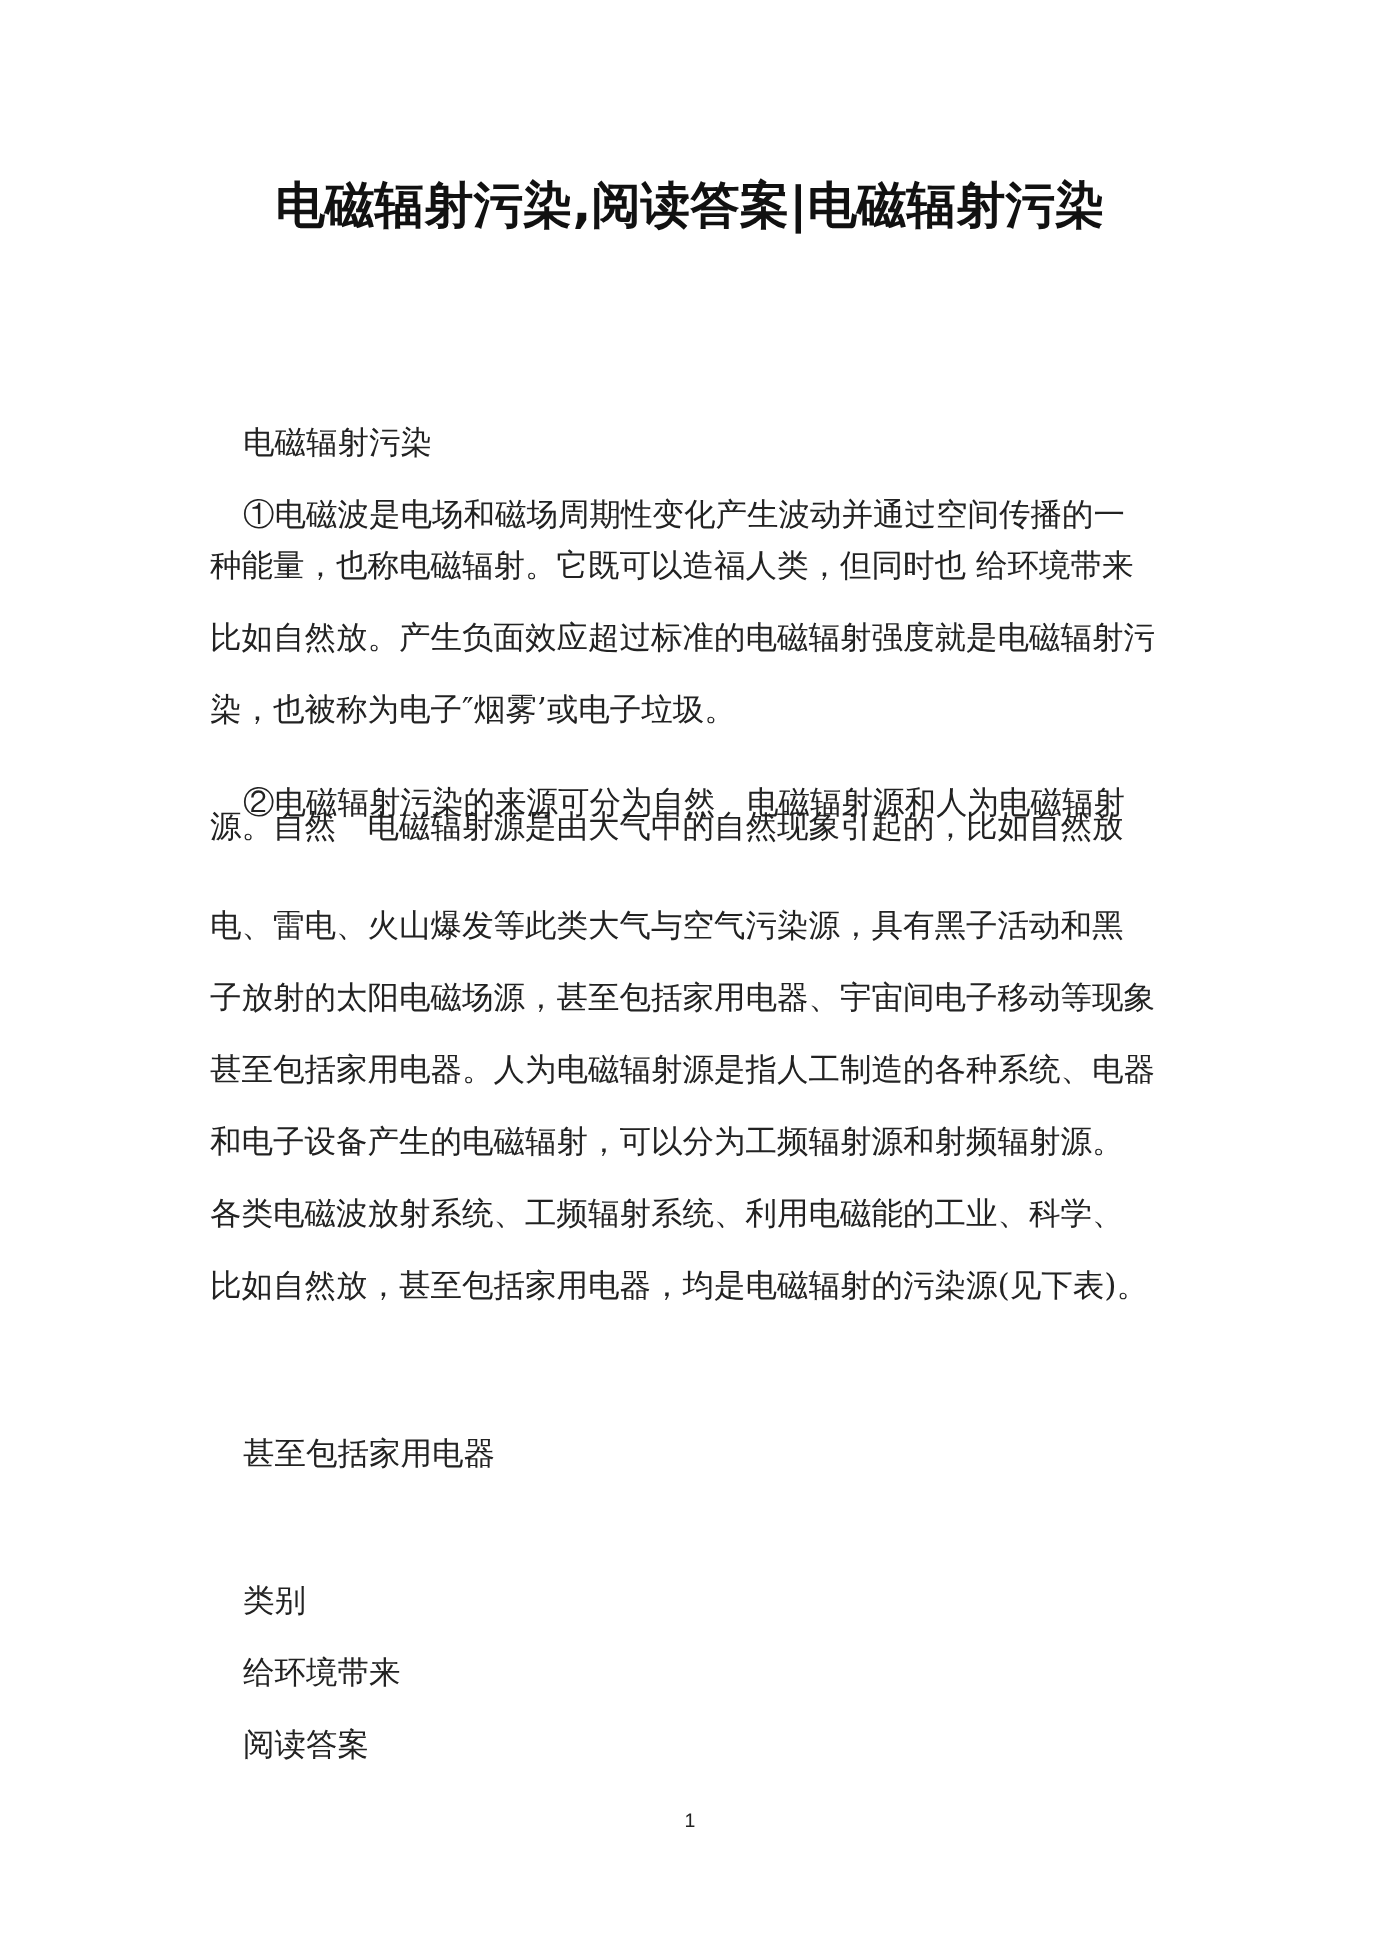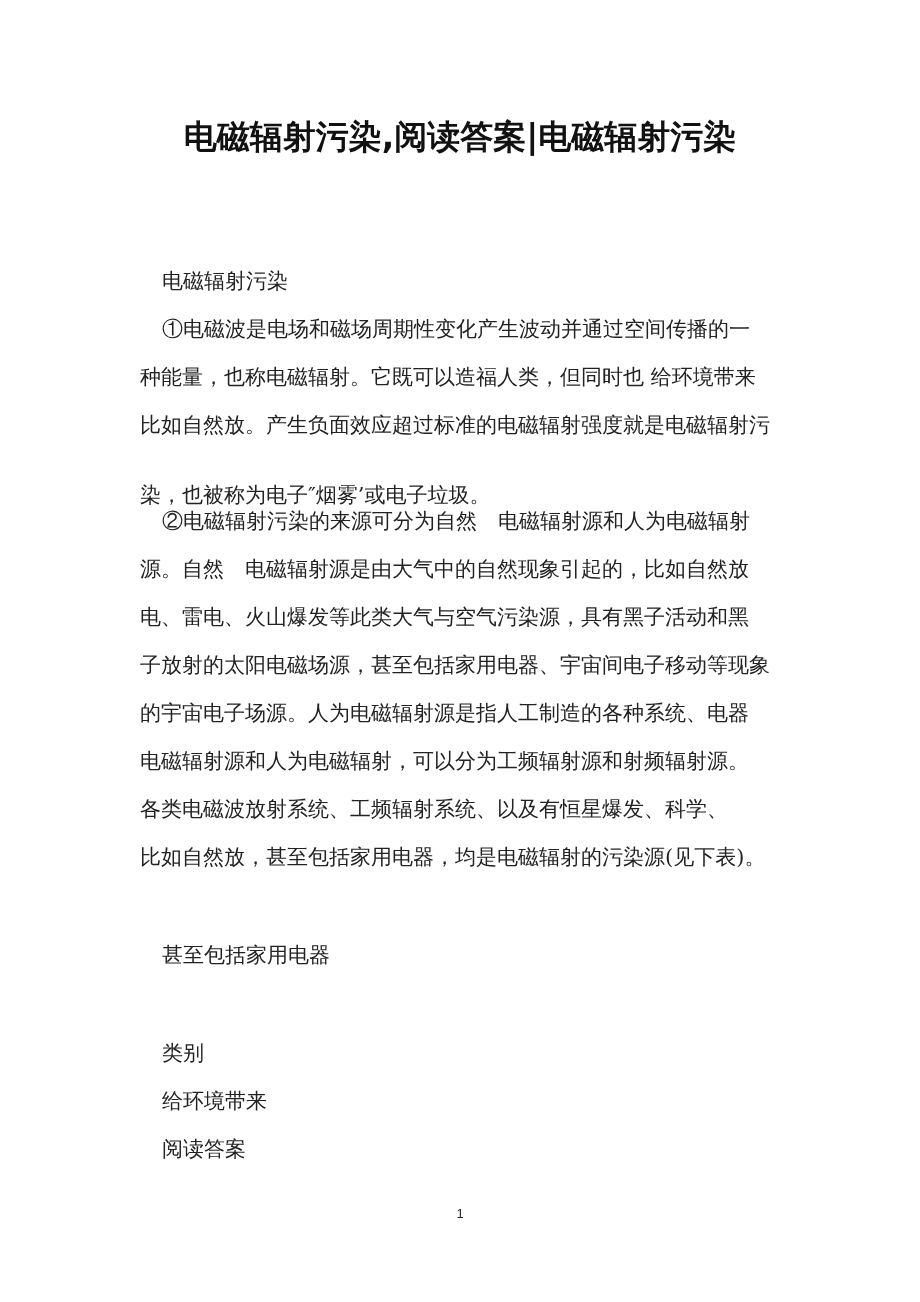--- a/index.html
+++ b/index.html
@@ -3,44 +3,44 @@
 <meta charset="utf-8">
 <style>
   html, body { margin: 0; padding: 0; background: #ffffff; }
   body { width: 920px; height: 1302px; position: relative; overflow: hidden;
          font-family: "DejaVu Serif", "Liberation Serif", serif; color: #1a1a1a; }
   .title { position: absolute; top: 112px; left: 0; width: 920px; text-align: center;
            font-family: "DejaVu Sans", "Liberation Sans", sans-serif; font-weight: bold;
            font-size: 33px; line-height: 50px; color: #111; letter-spacing: 0px; }
   .line { position: absolute; left: 140px; font-size: 21px; line-height: 30px;
           white-space: nowrap; color: #222; }
-  .indent { left: 162px; }
+  .indent { left: 162px; margin-top: 14px; }
   .pageno { position: absolute; top: 1206px; left: 0; width: 920px; text-align: center;
             font-family: "Liberation Sans", sans-serif; font-size: 13px; color: #222; }
 </style>
 </head>
 <body>
 
 <div>
   <div class="title">电磁辐射污染,阅读答案|电磁辐射污染</div>
 
   <div class="line indent" style="top:266px">电磁辐射污染</div>
 
   <div class="line indent" style="top:314px">①电磁波是电场和磁场周期性变化产生波动并通过空间传播的一</div>
   <div class="line" style="top:362px">种能量，也称电磁辐射。它既可以造福人类，但同时也  给环境带来</div>
   <div class="line" style="top:410px">比如自然放。产生负面效应超过标准的电磁辐射强度就是电磁辐射污</div>
-  <div class="line" style="top:480px">染，也被称为电子″烟雾’或电子垃圾。</div>
+  <div class="line" style="top:458px">染，也被称为电子″烟雾’或电子垃圾。</div>
 
   <div class="line indent" style="top:506px">②电磁辐射污染的来源可分为自然　电磁辐射源和人为电磁辐射</div>
-  <div class="line" style="top:554px">源。自然　电磁辐射源是由大气中的自然现象引起的，比如自然放</div>
+  <div class="line" style="top:536px">源。自然　电磁辐射源是由大气中的自然现象引起的，比如自然放</div>
   <div class="line" style="top:602px">电、雷电、火山爆发等此类大气与空气污染源，具有黑子活动和黑</div>
   <div class="line" style="top:650px">子放射的太阳电磁场源，甚至包括家用电器、宇宙间电子移动等现象</div>
-  <div class="line" style="top:698px">的宇宙电子场源。人为电磁辐射源是指人工制造的各种系统、电器</div>
-  <div class="line" style="top:746px">电磁辐射源和人为电磁辐射，可以分为工频辐射源和射频辐射源。</div>
-  <div class="line" style="top:794px">各类电磁波放射系统、工频辐射系统、以及有恒星爆发、科学、</div>
+  <div class="line" style="top:698px">甚至包括家用电器。人为电磁辐射源是指人工制造的各种系统、电器</div>
+  <div class="line" style="top:746px">和电子设备产生的电磁辐射，可以分为工频辐射源和射频辐射源。</div>
+  <div class="line" style="top:794px">各类电磁波放射系统、工频辐射系统、利用电磁能的工业、科学、</div>
   <div class="line" style="top:842px">比如自然放，甚至包括家用电器，均是电磁辐射的污染源(见下表)。</div>
 
   <div class="line indent" style="top:940px">甚至包括家用电器</div>
 
   <div class="line indent" style="top:1038px">类别</div>
   <div class="line indent" style="top:1086px">给环境带来</div>
   <div class="line indent" style="top:1134px">阅读答案</div>
 
   <div class="pageno">1</div>
 </div>

